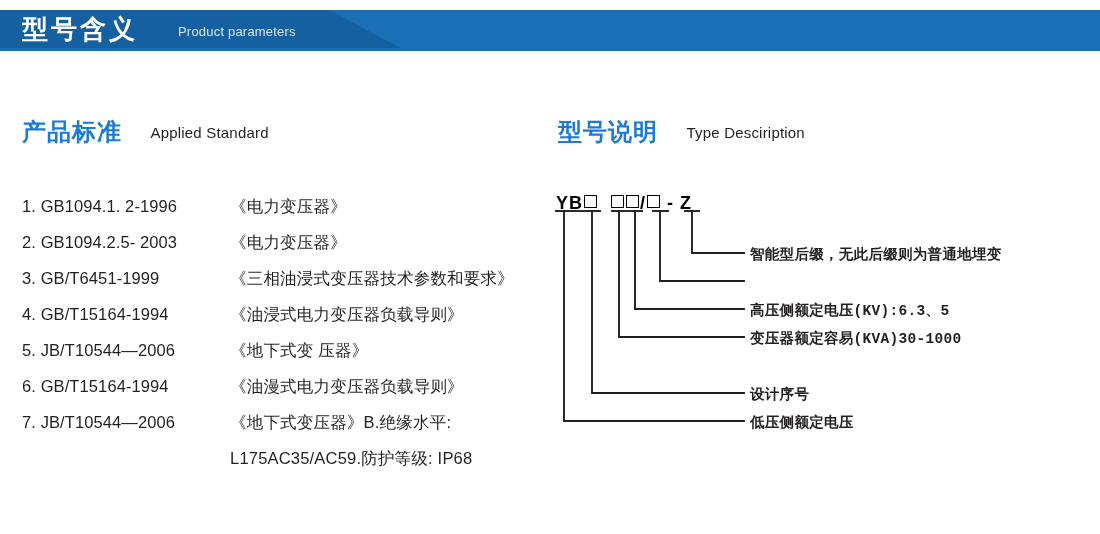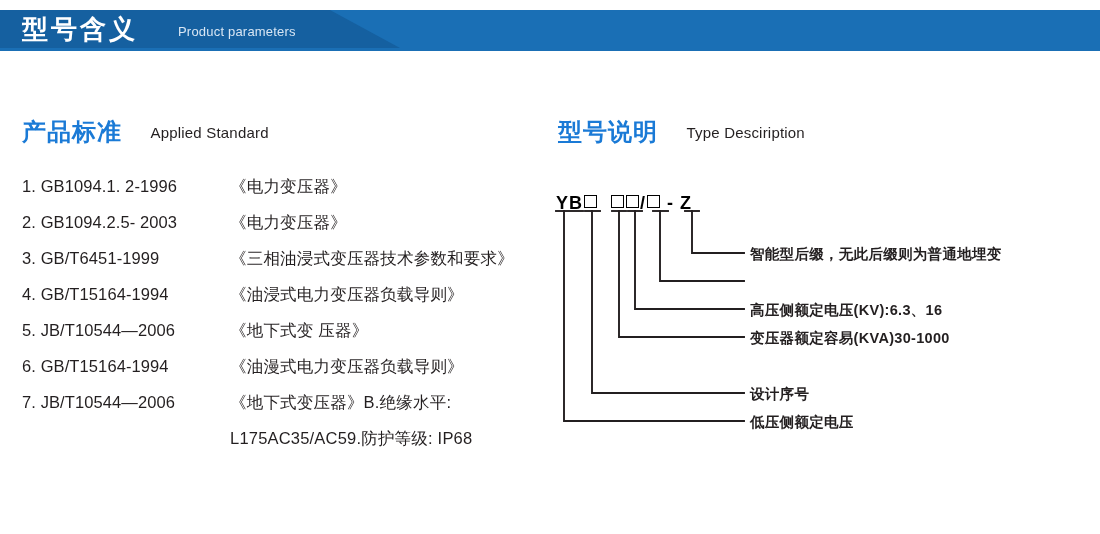--- a/index.html
+++ b/index.html
@@ -82,21 +82,21 @@
     letter-spacing: 0.2px;
   }
 
   #heading-left  { left: 22px;  top: 116px; }
   #heading-right { left: 558px; top: 116px; }
 
   
   .std-list {
     position: absolute;
     left: 22px;
-    top: 176px;
+    top: 196px;
     width: 520px;
   }
   .std-row {
     display: flex;
     align-items: baseline;
     height: 36px;
     font-size: 16.5px;
     color: #231f20;
     white-space: nowrap;
   }
@@ -149,20 +149,21 @@
     width: 560px;
     height: 250px;
   }
   .lbl {
     position: absolute;
     font-size: 14.5px;
     font-weight: bold;
     color: #231f20;
     white-space: nowrap;
     letter-spacing: 0.3px;
+    font-family: Liberation Mono, monospace;
   }
 </style>
 </head>
 <body>
 
 <div class="banner">
   <div class="banner-dark"></div>
 </div>
 <div class="banner-underline"></div>
 <div class="banner-cn">型号含义</div>
@@ -237,18 +238,18 @@
 
       <polyline points="79,26 79,152 204,152"></polyline>
 
       <polyline points="52,26 52,208 204,208"></polyline>
 
       <polyline points="24,26 24,236 204,236"></polyline>
     </g>
   </svg>
 
   <div class="lbl" style="left:210px; top:60px;">智能型后缀，无此后缀则为普通地埋变</div>
-  <div class="lbl" style="left:210px; top:116px;">高压侧额定电压(KV):6.3、16</div>
+  <div class="lbl" style="left:210px; top:116px;">高压侧额定电压(KV):6.3、5</div>
   <div class="lbl" style="left:210px; top:144px;">变压器额定容易(KVA)30-1000</div>
   <div class="lbl" style="left:210px; top:200px;">设计序号</div>
   <div class="lbl" style="left:210px; top:228px;">低压侧额定电压</div>
 
 </div>
 
 </body></html>

